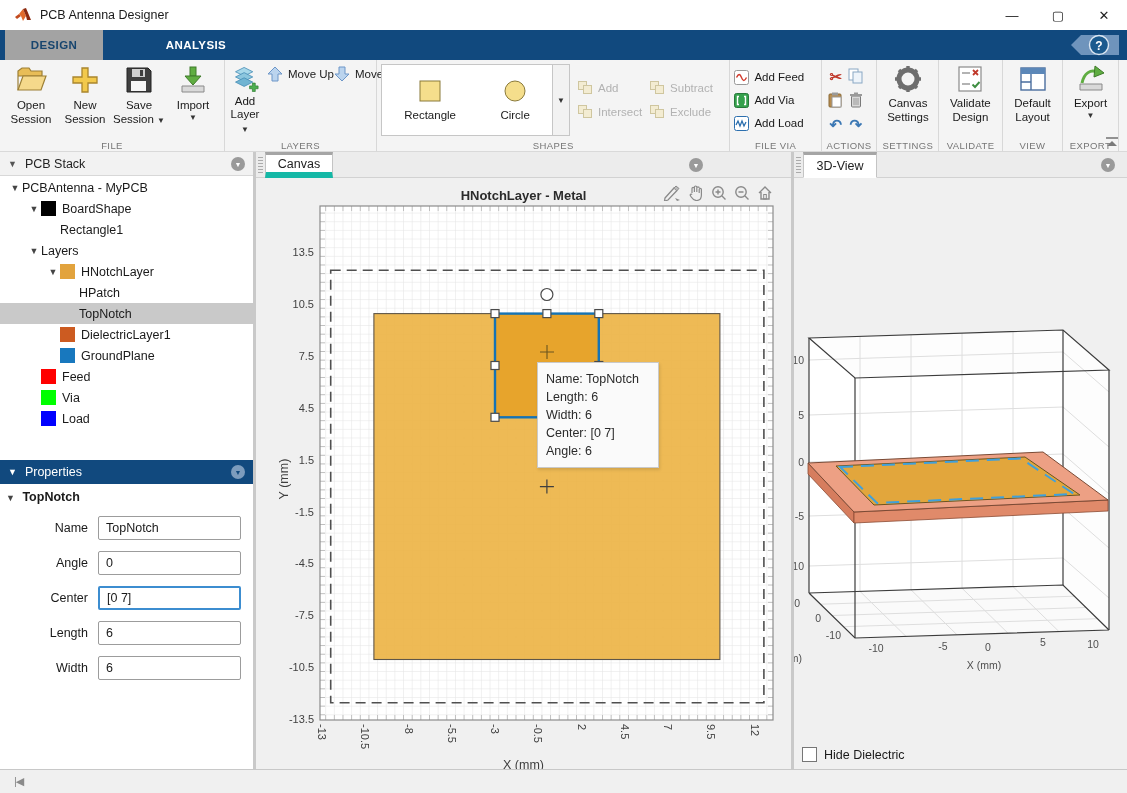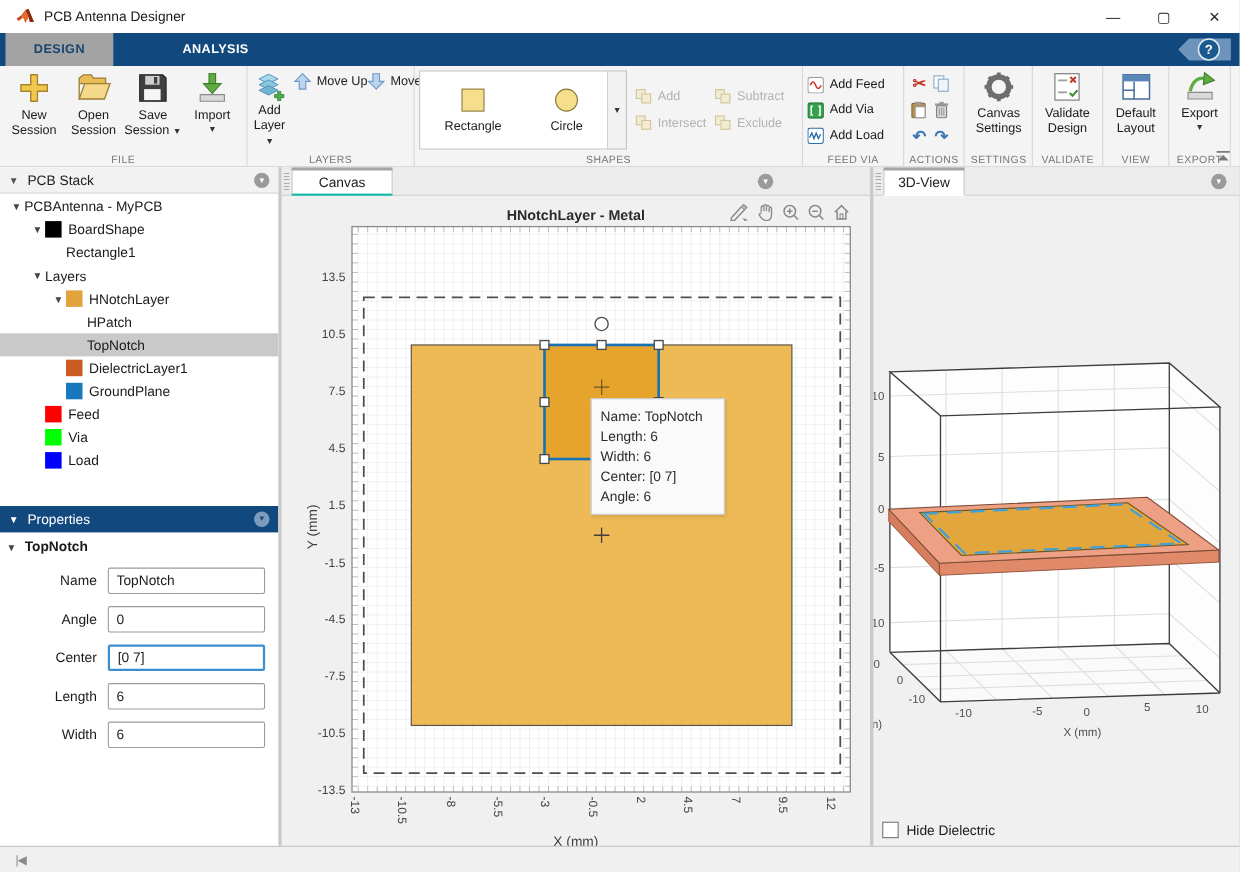--- a/index.html
+++ b/index.html
@@ -147,30 +147,30 @@
       <text x="30" y="16.5" text-anchor="middle" font-size="12" font-weight="bold" fill="#fff">?</text>
     </svg>
   </div>
 
   <div id="toolstrip">
 
     <div class="ts-group" style="width:226px">
       <div class="ts-body">
         <div class="ts-large">
           <svg width="32" height="32" viewBox="0 0 32 32">
-            <path d="M13 4 h6 v9 h9 v6 h-9 v9 h-6 v-9 h-9 v-6 h9 z" fill="#f2c94c" stroke="#a9852d" stroke-width="1.3"></path>
-          </svg>
-          <span class="ts-txt">New Session</span>
-        </div>
-        <div class="ts-large">
-          <svg width="32" height="32" viewBox="0 0 32 32">
             <path d="M3 26 V7 l4-3 h7 l2 3 h11 v5 H3" fill="#e8bd57" stroke="#9c7f35" stroke-width="1.2"></path>
             <path d="M3 26 L8 12 h23 l-5 14 z" fill="#f5d98b" stroke="#9c7f35" stroke-width="1.2"></path>
           </svg>
           <span class="ts-txt">Open Session</span>
+        </div>
+        <div class="ts-large">
+          <svg width="32" height="32" viewBox="0 0 32 32">
+            <path d="M13 4 h6 v9 h9 v6 h-9 v9 h-6 v-9 h-9 v-6 h9 z" fill="#f2c94c" stroke="#a9852d" stroke-width="1.3"></path>
+          </svg>
+          <span class="ts-txt">New Session</span>
         </div>
         <div class="ts-large">
           <svg width="32" height="32" viewBox="0 0 32 32">
             <path d="M4 4 h21 l3 3 v21 H4 z" fill="#3f3f3f" stroke="#222" stroke-width="1"></path>
             <rect x="9" y="5" width="13" height="8" fill="#cfcfcf"></rect>
             <rect x="17" y="6" width="3" height="6" fill="#3f3f3f"></rect>
             <rect x="8" y="17" width="15" height="10" fill="#f5f5f5"></rect>
           </svg>
           <span class="ts-txt"><span>Save Session</span> <span class="caret">▼</span></span>
         </div>
@@ -288,21 +288,21 @@
           <span>Add Via</span>
         </div>
         <div class="ts-smallrow">
           <svg class="mini" width="15" height="15" viewBox="0 0 15 15">
             <rect x="0.5" y="0.5" width="14" height="14" rx="2" fill="#fff" stroke="#2c6fae"></rect>
             <polyline points="2,9 4,5 6,10 8,5 10,10 12,6" fill="none" stroke="#2c6fae" stroke-width="1.3"></polyline>
           </svg>
           <span>Add Load</span>
         </div>
       </div>
-      <div class="ts-glabel">FEED VIA</div>
+      <div class="ts-glabel">FILE VIA</div>
     </div>
 
     <div class="ts-group" style="width:56px">
       <div class="act-grid">
         <span class="uglyph" style="color:#c0392b">✂</span>
         <svg width="15" height="16" viewBox="0 0 15 16">
           <rect x="1" y="1" width="9" height="11" fill="#fff" stroke="#8aa8c4"></rect>
           <rect x="5" y="4" width="9" height="11" fill="#eef4fa" stroke="#8aa8c4"></rect>
         </svg>
         <svg width="15" height="16" viewBox="0 0 15 16">
@@ -485,21 +485,21 @@
           <div class="prop-row" style="top: 504px;">
             <label>Width</label>
             <input value="6" style="">
           </div>
         </div>
     </div>
 
     <div class="panel" id="canvas-panel">
       <div class="tab-bar">
         <div class="grip"></div>
-        <div class="tab" style="left:9px;width:92px;border-bottom:2px solid #14b8a6">
+        <div class="tab" style="left:9px;width:68px;border-bottom:6px solid #14b8a6">
           <span>Canvas</span>
         </div>
         <span class="hdr-circle" style="top:6px;right:88px">▼</span>
       </div>
 
       <div id="canvas-title">HNotchLayer - Metal</div>
 
       <div id="canvas-tools">
         <svg width="18" height="16" viewBox="0 0 18 16">
           <path d="M2 13 L11 3 l3 2.5 L5 15 l-3.5 1z" fill="none" stroke="#8a8a8a" stroke-width="1.3"></path>

